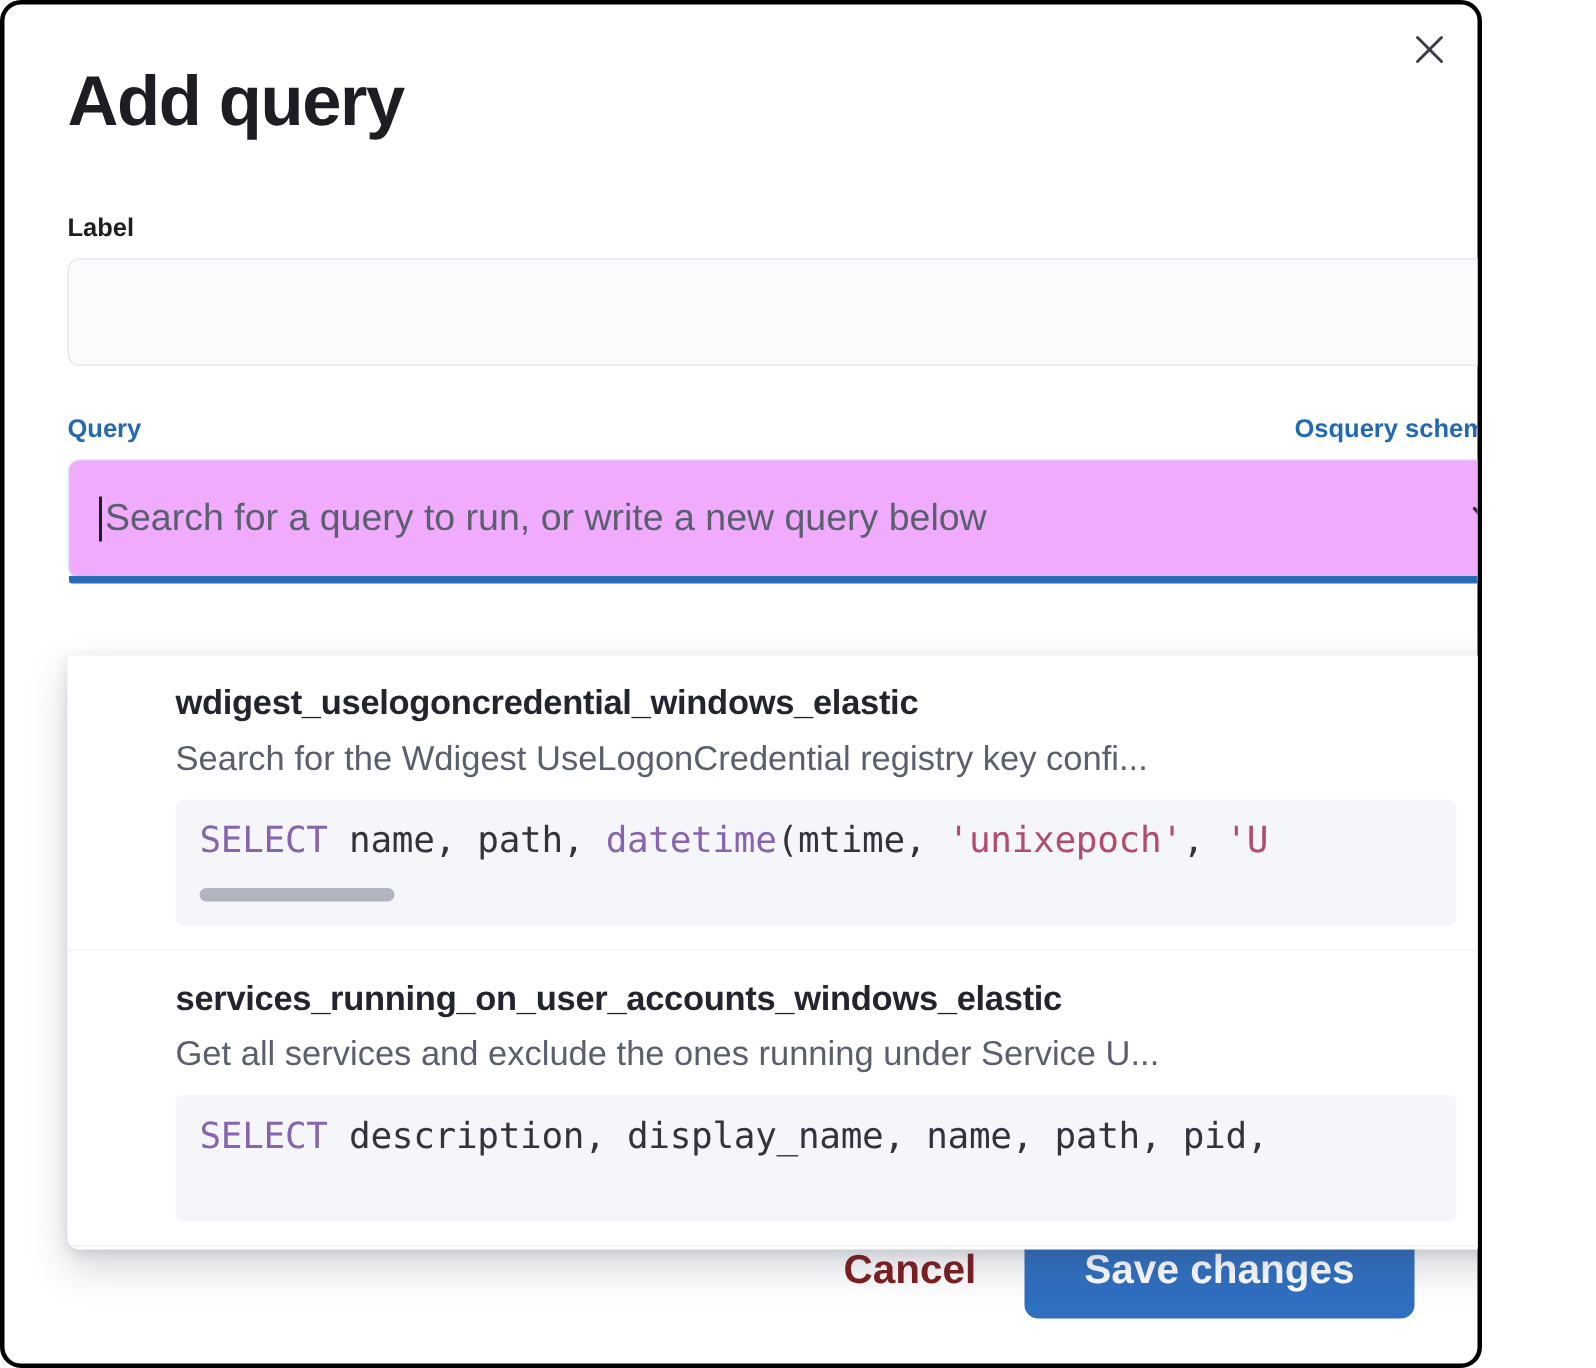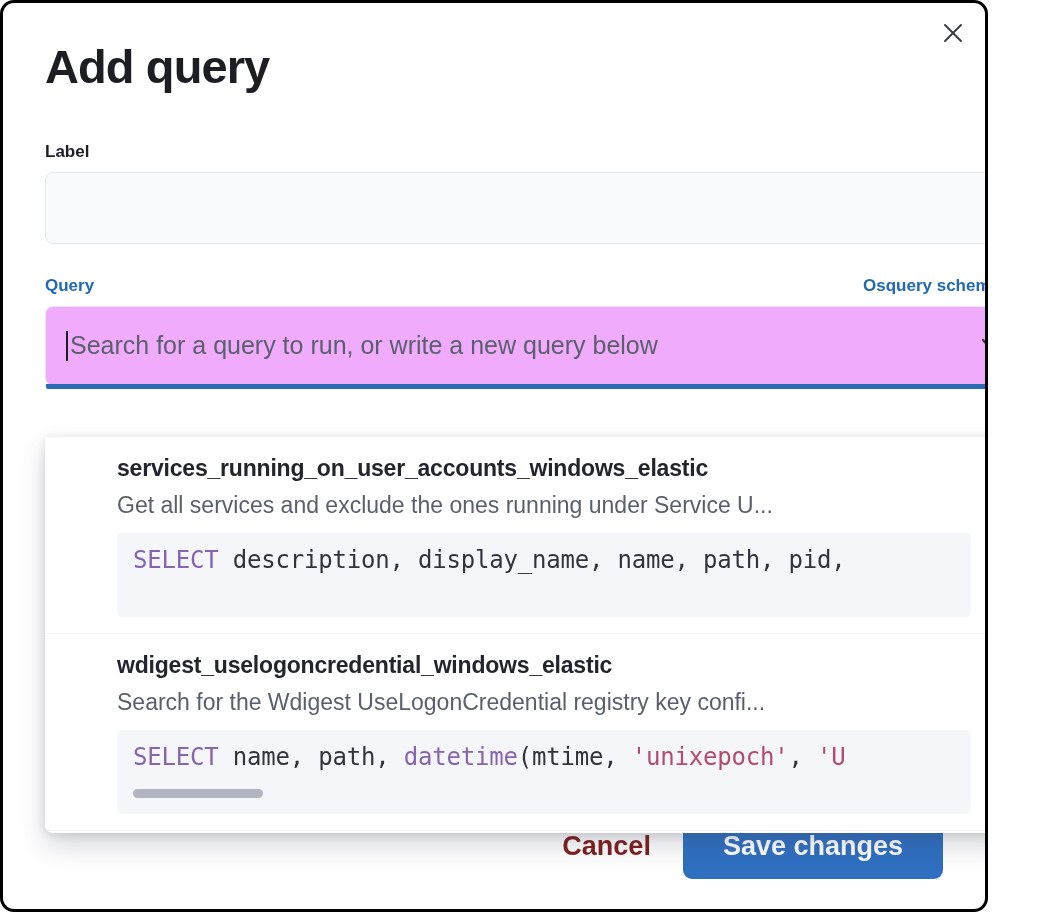--- a/index.html
+++ b/index.html
@@ -308,30 +308,30 @@
 
   <div class="modal-footer">
     <button class="btn-cancel">Cancel</button>
     <button class="btn-save">Save changes</button>
   </div>
 
   <div class="dropdown">
     <div class="dd-thumb"></div>
     <div class="dropdown-scroll" id="dd-list">
         <div class="dd-item">
-          <div class="dd-item-title">services_running_on_user_accounts_windows_elastic</div>
-          <div class="dd-item-desc">Get all services and exclude the ones running under Service U...</div>
-          <div class="code-block tall">
-            <div class="code-line"><span class="kw">SELECT</span><span class="pn"> description, display_name, name, path, pid,</span></div>
-          </div>
-        </div>
-        <div class="dd-item">
           <div class="dd-item-title">wdigest_uselogoncredential_windows_elastic</div>
           <div class="dd-item-desc">Search for the Wdigest UseLogonCredential registry key confi...</div>
           <div class="code-block tall">
             <div class="code-line"><span class="kw">SELECT</span><span class="pn"> name, path, </span><span class="fn">datetime</span><span class="pn">(mtime, </span><span class="str">'unixepoch'</span><span class="pn">, </span><span class="str">'U</span></div>
             <div class="code-hscroll"></div>
           </div>
         </div>
+        <div class="dd-item">
+          <div class="dd-item-title">services_running_on_user_accounts_windows_elastic</div>
+          <div class="dd-item-desc">Get all services and exclude the ones running under Service U...</div>
+          <div class="code-block tall">
+            <div class="code-line"><span class="kw">SELECT</span><span class="pn"> description, display_name, name, path, pid,</span></div>
+          </div>
+        </div>
       </div>
   </div>
 
 </div>
 
 </body></html>

